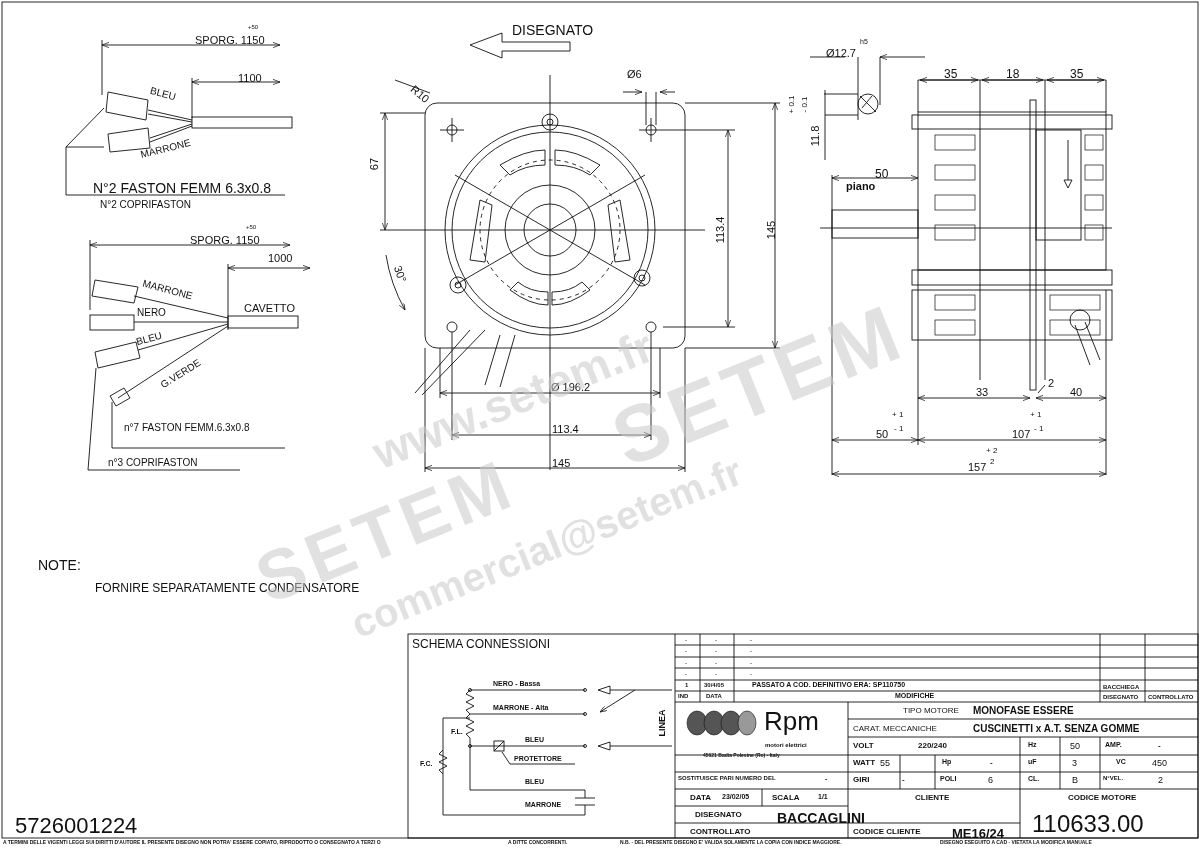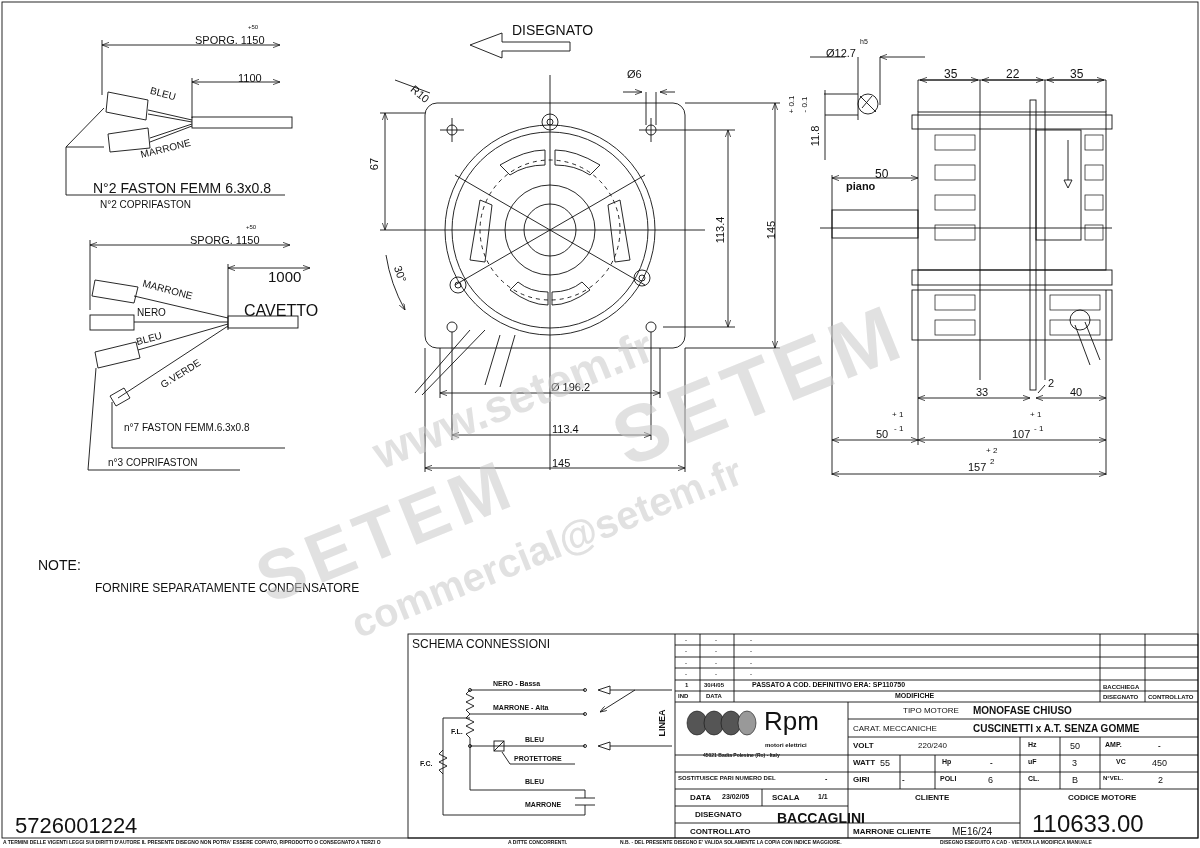--- a/index.html
+++ b/index.html
@@ -245,22 +245,22 @@
 <div class="abs" style="left:195px;top:34px;font-size:11px">SPORG. 1150</div>
 <div class="abs" style="left:248px;top:24px;font-size:6px">+50</div>
 <div class="abs" style="left:238px;top:72px;font-size:11px">1100</div>
 <div class="abs" style="left:150px;top:88px;font-size:10px;transform:rotate(15deg)">BLEU</div>
 <div class="abs" style="left:140px;top:143px;font-size:10px;transform:rotate(-14deg)">MARRONE</div>
 <div class="abs" style="left:93px;top:180px;font-size:14px">N°2 FASTON FEMM 6.3x0.8</div>
 <div class="abs" style="left:100px;top:199px;font-size:10px">N°2 COPRIFASTON</div>
 
 <div class="abs" style="left:190px;top:234px;font-size:11px">SPORG. 1150</div>
 <div class="abs" style="left:246px;top:224px;font-size:6px">+50</div>
-<div class="abs" style="left:268px;top:268px;font-size:15px">1000</div>
-<div class="abs" style="left:244px;top:302px;font-size:16px">CAVETTO</div>
+<div class="abs" style="left:268px;top:252px;font-size:11px">1000</div>
+<div class="abs" style="left:244px;top:302px;font-size:11px">CAVETTO</div>
 <div class="abs" style="left:142px;top:284px;font-size:10px;transform:rotate(15deg)">MARRONE</div>
 <div class="abs" style="left:137px;top:307px;font-size:10px">NERO</div>
 <div class="abs" style="left:136px;top:333px;font-size:10px;transform:rotate(-15deg)">BLEU</div>
 <div class="abs" style="left:158px;top:368px;font-size:10px;transform:rotate(-32deg)">G.VERDE</div>
 <div class="abs" style="left:124px;top:422px;font-size:10px">n°7 FASTON FEMM.6.3x0.8</div>
 <div class="abs" style="left:108px;top:457px;font-size:10px">n°3 COPRIFASTON</div>
 
 <div class="abs" style="left:512px;top:22px;font-size:14px">DISEGNATO</div>
 <div class="abs" style="left:410px;top:88px;font-size:11px;transform:rotate(40deg)">R10</div>
 <div class="abs" style="left:627px;top:68px;font-size:11px">Ø6</div>
@@ -271,21 +271,21 @@
 <div class="abs" style="left:551px;top:381px;font-size:11px">Ø 196.2</div>
 <div class="abs" style="left:552px;top:423px;font-size:11px">113.4</div>
 <div class="abs" style="left:552px;top:457px;font-size:11px">145</div>
 
 <div class="abs" style="left:826px;top:47px;font-size:11px">Ø12.7</div>
 <div class="abs" style="left:860px;top:38px;font-size:7px">h5</div>
 <div class="abs" style="left:805px;top:130px;font-size:11px;transform:rotate(-90deg)">11.8</div>
 <div class="abs" style="left:782px;top:100px;font-size:8px;transform:rotate(-90deg)">+ 0.1</div>
 <div class="abs" style="left:796px;top:100px;font-size:8px;transform:rotate(-90deg)">- 0.1</div>
 <div class="abs" style="left:944px;top:67px;font-size:12px">35</div>
-<div class="abs" style="left:1006px;top:67px;font-size:12px">22</div>
+<div class="abs" style="left:1006px;top:67px;font-size:12px">18</div>
 <div class="abs" style="left:1070px;top:67px;font-size:12px">35</div>
 <div class="abs" style="left:875px;top:167px;font-size:12px">50</div>
 <div class="abs" style="left:846px;top:180px;font-size:11px;font-weight:bold">piano</div>
 <div class="abs" style="left:976px;top:386px;font-size:11px">33</div>
 <div class="abs" style="left:1048px;top:377px;font-size:11px">2</div>
 <div class="abs" style="left:1070px;top:386px;font-size:11px">40</div>
 <div class="abs" style="left:892px;top:410px;font-size:8px">+ 1</div>
 <div class="abs" style="left:876px;top:428px;font-size:11px">50</div>
 <div class="abs" style="left:894px;top:424px;font-size:8px">- 1</div>
 <div class="abs" style="left:1030px;top:410px;font-size:8px">+ 1</div>
@@ -350,25 +350,25 @@
 <div class="cell" style="left:825px;top:775px;font-size:7px">-</div>
 <div class="cell" style="left:690px;top:793px;font-size:8px">DATA</div>
 <div class="cell" style="left:722px;top:793px;font-size:7px">23/02/05</div>
 <div class="cell" style="left:772px;top:793px;font-size:8px">SCALA</div>
 <div class="cell" style="left:818px;top:793px;font-size:7px">1/1</div>
 <div class="cell" style="left:695px;top:810px;font-size:8px">DISEGNATO</div>
 <div class="cell" style="left:777px;top:810px;font-size:14px">BACCAGLINI</div>
 <div class="cell" style="left:690px;top:827px;font-size:8px">CONTROLLATO</div>
 
 <div class="cell" style="left:903px;top:706px;font-size:8px;font-weight:normal">TIPO MOTORE</div>
-<div class="cell" style="left:973px;top:705px;font-size:10px">MONOFASE CHIUSO</div>
+<div class="cell" style="left:973px;top:705px;font-size:10px">MONOFASE ESSERE</div>
 <div class="cell" style="left:853px;top:724px;font-size:8px;font-weight:normal">CARAT. MECCANICHE</div>
 <div class="cell" style="left:973px;top:723px;font-size:10px">CUSCINETTI x A.T. SENZA GOMME</div>
 <div class="cell" style="left:853px;top:741px;font-size:8px">VOLT</div>
-<div class="cell" style="left:918px;top:741px;font-size:8px;font-weight:normal">220/240</div>
+<div class="cell" style="left:918px;top:741px;font-size:8px;font-weight:bold">220/240</div>
 <div class="cell" style="left:1028px;top:741px;font-size:7px">Hz</div>
 <div class="cell" style="left:1070px;top:741px;font-size:9px;font-weight:normal">50</div>
 <div class="cell" style="left:1105px;top:741px;font-size:7px">AMP.</div>
 <div class="cell" style="left:1158px;top:741px;font-size:8px">-</div>
 <div class="cell" style="left:853px;top:758px;font-size:8px">WATT</div>
 <div class="cell" style="left:880px;top:758px;font-size:9px;font-weight:normal">55</div>
 <div class="cell" style="left:942px;top:758px;font-size:7px">Hp</div>
 <div class="cell" style="left:990px;top:758px;font-size:8px">-</div>
 <div class="cell" style="left:1028px;top:758px;font-size:7px">uF</div>
 <div class="cell" style="left:1072px;top:758px;font-size:9px;font-weight:normal">3</div>
@@ -376,22 +376,22 @@
 <div class="cell" style="left:1152px;top:758px;font-size:9px;font-weight:normal">450</div>
 <div class="cell" style="left:853px;top:775px;font-size:8px">GIRI</div>
 <div class="cell" style="left:902px;top:775px;font-size:8px">-</div>
 <div class="cell" style="left:940px;top:775px;font-size:7px">POLI</div>
 <div class="cell" style="left:988px;top:775px;font-size:9px;font-weight:normal">6</div>
 <div class="cell" style="left:1028px;top:775px;font-size:7px">CL.</div>
 <div class="cell" style="left:1072px;top:775px;font-size:9px;font-weight:normal">B</div>
 <div class="cell" style="left:1103px;top:775px;font-size:6px">N°VEL.</div>
 <div class="cell" style="left:1158px;top:775px;font-size:9px;font-weight:normal">2</div>
 <div class="cell" style="left:915px;top:793px;font-size:8px">CLIENTE</div>
-<div class="cell" style="left:853px;top:827px;font-size:8px">MARRONE CLIENTE</div>
-<div class="cell" style="left:952px;top:826px;font-size:10px;font-weight:normal">ME16/24</div>
+<div class="cell" style="left:853px;top:827px;font-size:8px">CODICE CLIENTE</div>
+<div class="cell" style="left:952px;top:826px;font-size:13px;font-weight:bold">ME16/24</div>
 <div class="cell" style="left:1068px;top:793px;font-size:8px">CODICE MOTORE</div>
 <div class="abs" style="left:1032px;top:810px;font-size:24px">110633.00</div>
 
 <div class="cell" style="left:3px;top:839px;font-size:5px">A TERMINI DELLE VIGENTI LEGGI SUI DIRITTI D'AUTORE IL PRESENTE DISEGNO NON POTRA' ESSERE COPIATO, RIPRODOTTO O CONSEGNATO A TERZI O</div>
 <div class="cell" style="left:508px;top:839px;font-size:5px">A DITTE CONCORRENTI.</div>
 <div class="cell" style="left:620px;top:839px;font-size:5px">N.B. - DEL PRESENTE DISEGNO E' VALIDA SOLAMENTE LA COPIA CON INDICE MAGGIORE.</div>
 <div class="cell" style="left:940px;top:839px;font-size:5px">DISEGNO ESEGUITO A CAD - VIETATA LA MODIFICA MANUALE</div>
 
 <div class="wm" style="left:365px;top:430px;font-size:46px;transform:rotate(-22deg)">www.setem.fr</div>
 <div class="wm" style="left:245px;top:545px;font-size:70px;letter-spacing:6px;transform:rotate(-22deg)">SETEM</div>

